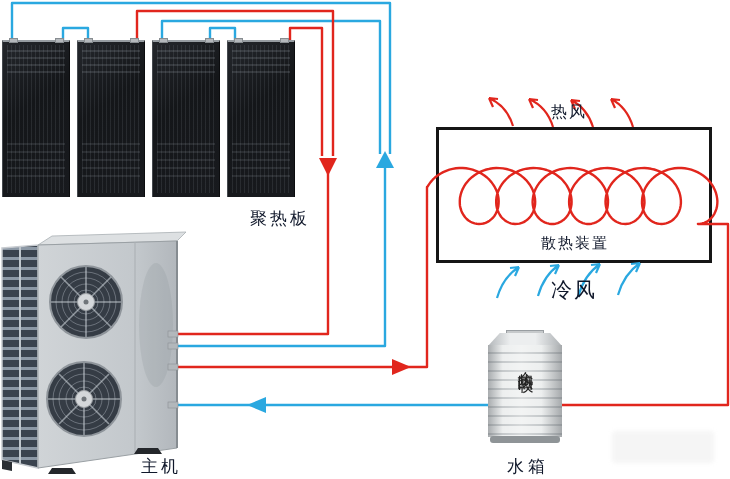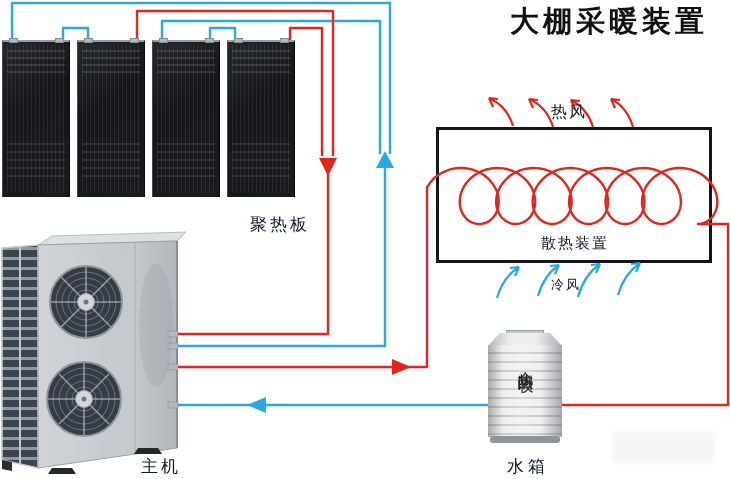--- a/index.html
+++ b/index.html
@@ -9,25 +9,25 @@
   }
   html,body{margin:0;padding:0;background:#fff;}
   #stage{
     position:relative;width:730px;height:479px;overflow:hidden;background:#ffffff;
     font-family:"Liberation Sans","DejaVu Sans",sans-serif;
   }
   .abs{position:absolute;}
   
   .lbl{position:absolute;color:#0f172a;white-space:nowrap;z-index:6;}
   #title{left:510px;top:2px;font-size:29px;font-weight:700;letter-spacing:4px;color:#111;}
-  #lbl-collectors{left:250px;top:213px;font-size:17px;letter-spacing:3px;}
+  #lbl-collectors{left:250px;top:207px;font-size:17px;letter-spacing:3px;}
   #lbl-mainunit{left:141px;top:455px;font-size:17px;letter-spacing:3px;}
   #lbl-hotair{left:551px;top:102px;font-size:16px;letter-spacing:2px;}
   #lbl-radiator{left:541px;top:234px;font-size:15px;letter-spacing:2px;font-family:Liberation Mono, monospace;}
-  #lbl-coldair{left:551px;top:276px;font-size:13px;letter-spacing:2px;}
+  #lbl-coldair{left:551px;top:276px;font-size:21px;letter-spacing:2px;}
   #lbl-tank{left:507px;top:447px;font-size:17px;letter-spacing:4px;margin-top:8px;}
   
   #radiator-box{
     left:436px;top:127px;width:276px;height:136px;background:#fff;
     border:3px solid var(--outline);box-sizing:border-box;z-index:1;
   }
   
   #pipes{left:0;top:0;z-index:2;}
   #pipes path{fill:none;stroke-linejoin:round;stroke-linecap:butt;}
   .hot{stroke:var(--hot);stroke-width:2.4;}
@@ -214,21 +214,20 @@
   </svg>
 
   <div id="tank" class="abs">
     <div class="lid"></div>
     <div class="shoulder"></div>
     <div class="body"></div>
     <div class="base"></div>
     <div class="vtext">余热回收</div>
   </div>
 
-  <div class="lbl" id="title">大棚采暖装置</div>
   <div class="lbl" id="lbl-collectors">聚热板</div>
   <div class="lbl" id="lbl-mainunit">主机</div>
   <div class="lbl" id="lbl-hotair">热风</div>
   <div class="lbl" id="lbl-radiator">散热装置</div>
   <div class="lbl" id="lbl-coldair">冷风</div>
   <div class="lbl" id="lbl-tank">水箱</div>
 
 </div>
 
 </body></html>

